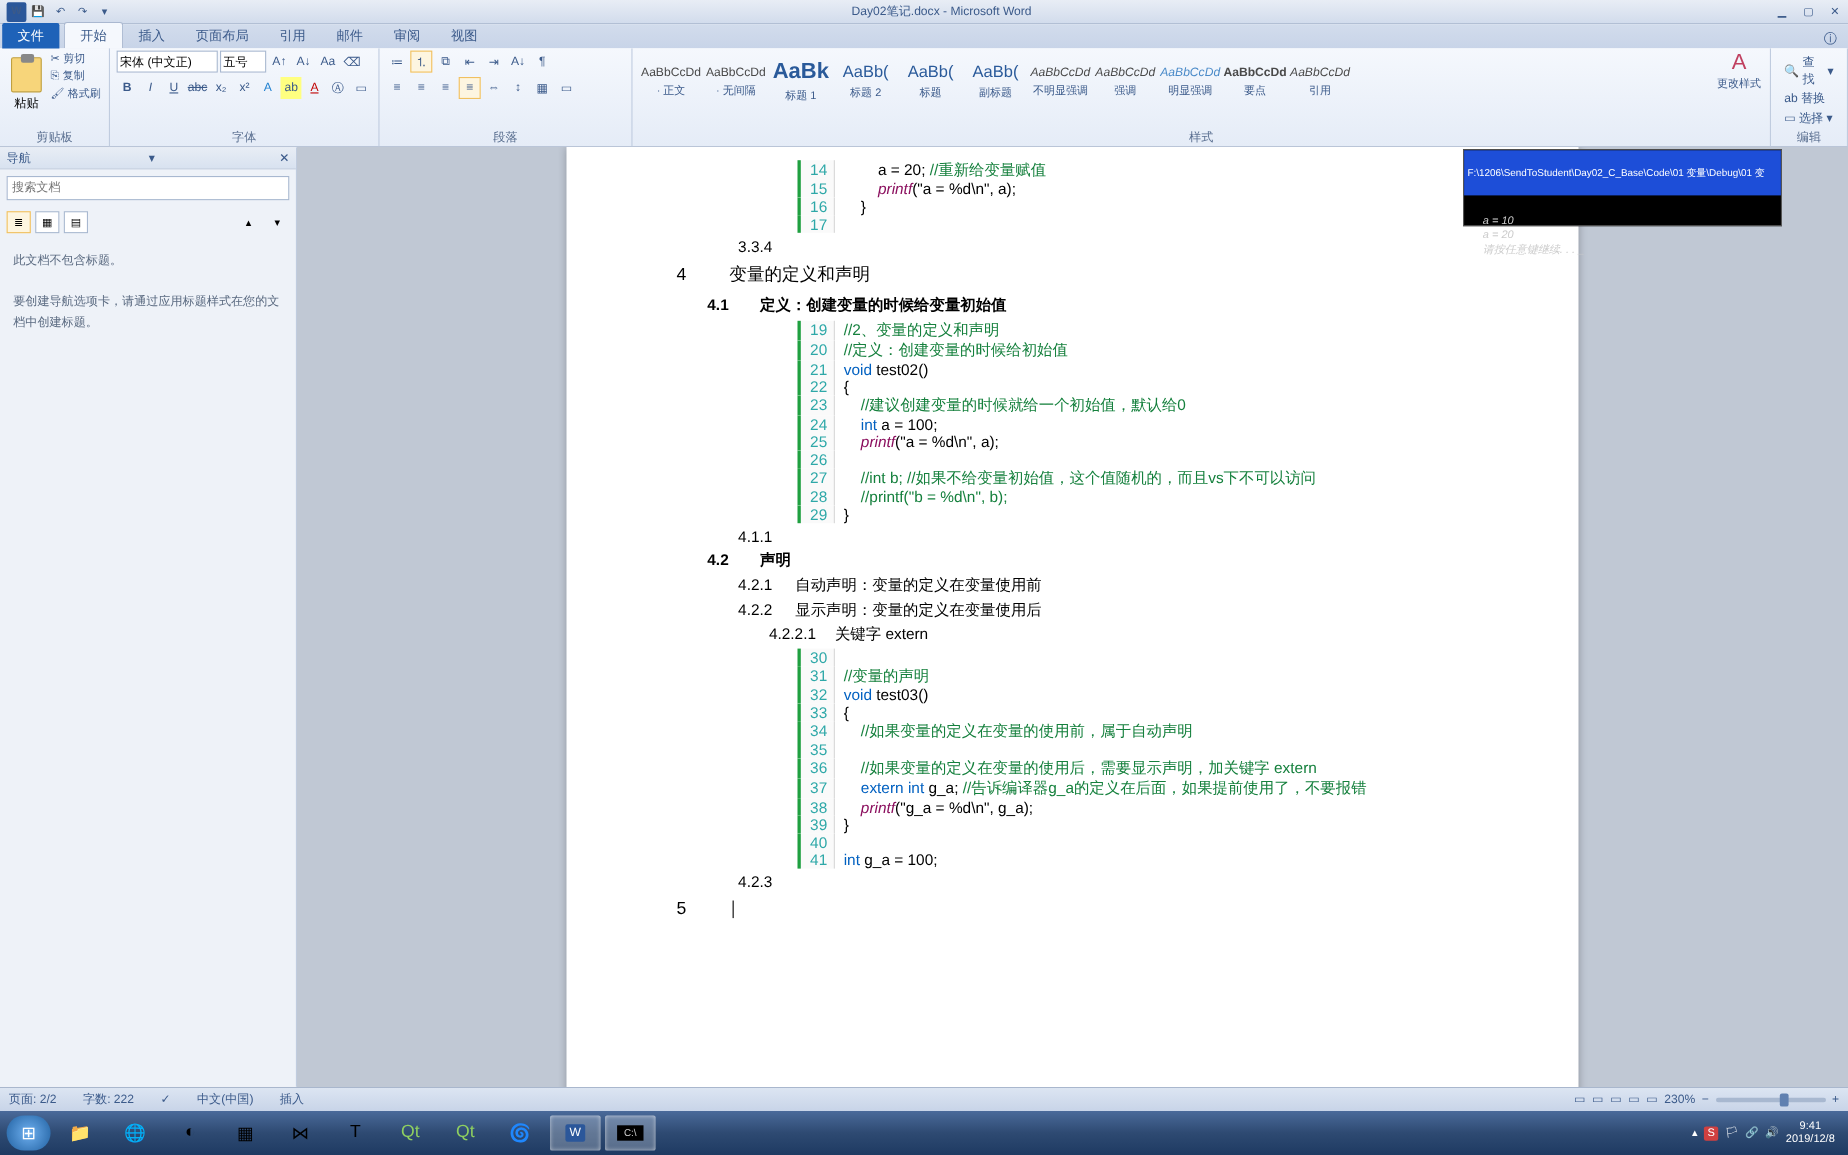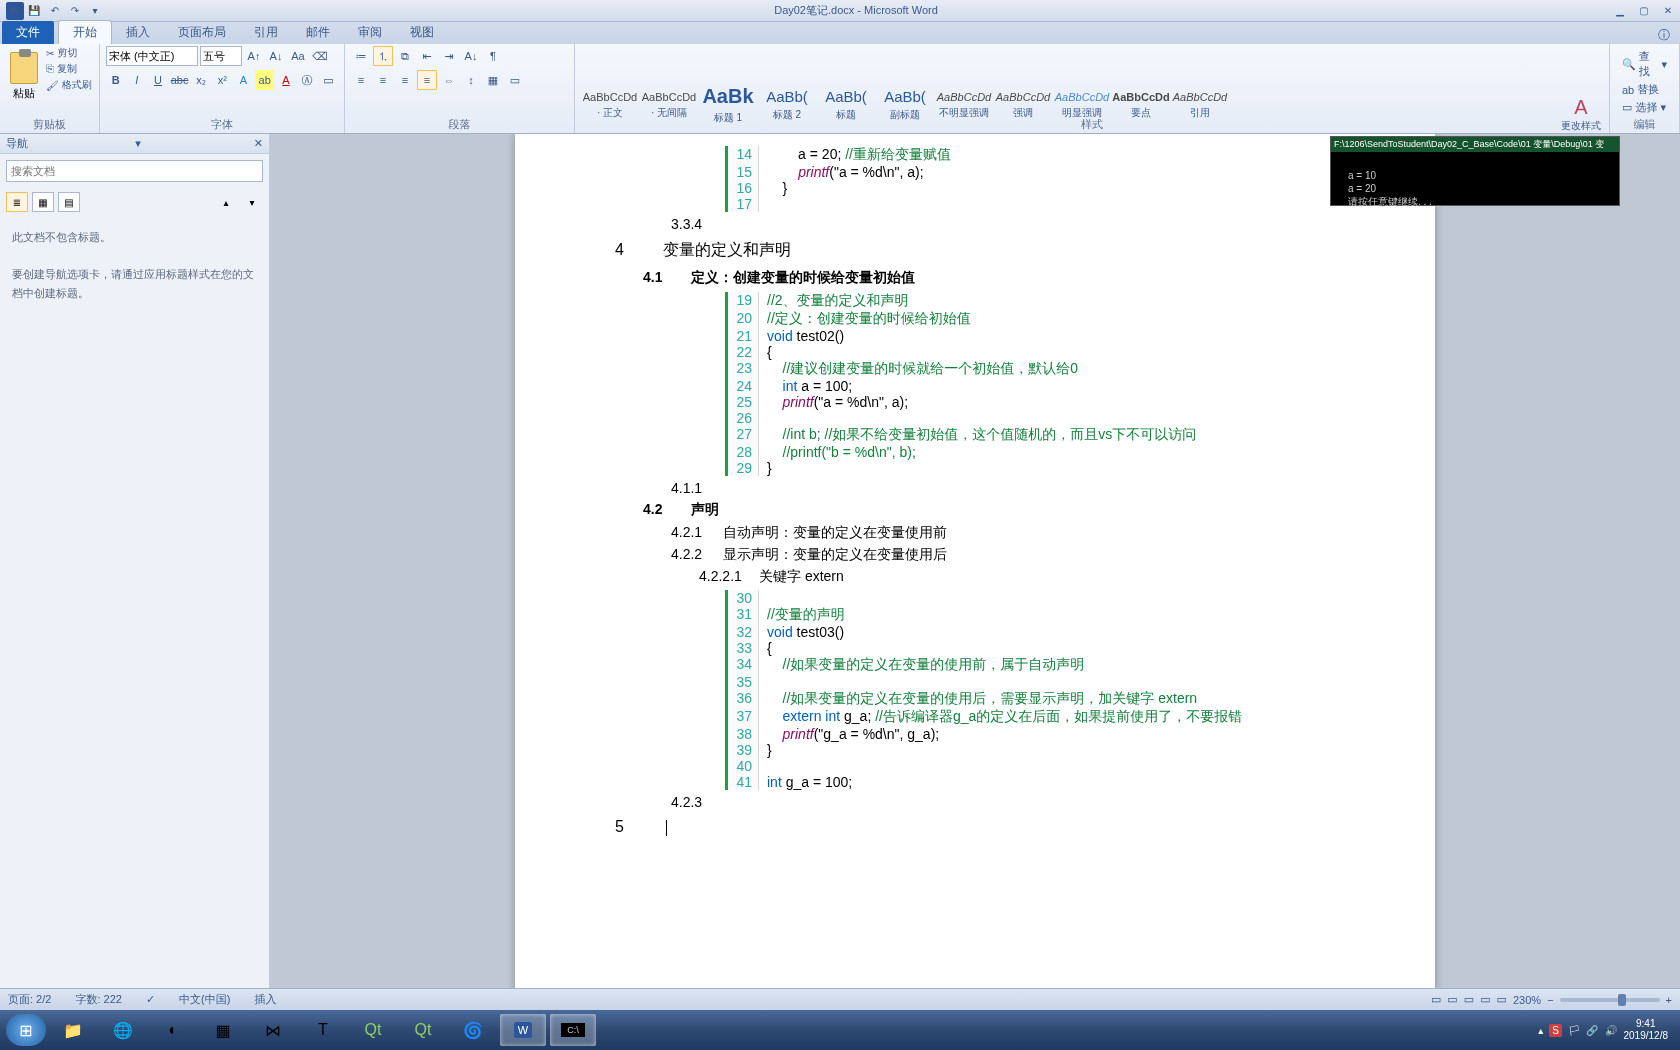--- a/index.html
+++ b/index.html
@@ -68,22 +68,22 @@
 .code-block { margin: 4px 0 4px 110px; font-family: Consolas, monospace; font-size: 14px; }
 .code-row { display: flex; }
 .gutter { width: 34px; text-align: right; padding-right: 6px; color: #2ea8a8; border-left: 3px solid #1fa040; border-right: 1px solid #d8d8d8; background: #fafafa; }
 .code { padding-left: 8px; white-space: pre; }
 .c-comment { color: #15803d; }
 .c-kw { color: #0060c0; }
 .c-fn { color: #8b0f5e; font-style: italic; }
 
 
 .console { position: absolute; right: 60px; top: 2px; width: 290px; height: 70px; background: #000; color: #ccc; font-family: Consolas, monospace; font-size: 10px; border: 1px solid #555; }
-.console .ct { background: #14532d; color: #fff; font-size: 9px; padding: 1px 3px; white-space: nowrap; overflow: hidden; }
-.console .cb { padding: 17px; line-height: 1.3; }
+.console .ct { background: #1d4ed8; color: #fff; font-size: 9px; padding: 14px 3px; white-space: nowrap; overflow: hidden; }
+.console .cb { padding: 17px; line-height: 1.3; font-style: italic; }
 
 
 .statusbar { height: 22px; background: linear-gradient(#dce5f2,#c8d4e8); border-top: 1px solid #a0b0c8; display: flex; align-items: center; font-size: 11px; color: #3b5a8a; padding: 0 8px; gap: 24px; }
 .statusbar .right { margin-left: auto; display: flex; align-items: center; gap: 6px; }
 .zoom-slider { width: 100px; height: 4px; background: #a8b8d0; position: relative; border-radius: 2px; }
 .zoom-slider::after { content: ""; position: absolute; left: 58%; top: -4px; width: 8px; height: 12px; background: #6080b0; border-radius: 2px; }
 
 
 .taskbar { position: absolute; bottom: 0; left: 0; right: 0; height: 40px; background: linear-gradient(#4a6a9a, #2e4a72, #1e3a62); display: flex; align-items: center; padding: 0 6px; }
 .taskbar .start { width: 40px; height: 32px; border-radius: 16px; background: radial-gradient(circle,#6fb0f0,#2060a0); display: flex; align-items: center; justify-content: center; color: #fff; font-size: 16px; }
@@ -195,21 +195,21 @@
         <span class="font-btn">⇔</span>
         <span class="font-btn">↕</span>
         <span class="font-btn">▦</span>
         <span class="font-btn">▭</span>
       </div>
     </div>
     <div class="ribbon-group-label">段落</div>
   </div>
 
   <div class="ribbon-group" style="flex:1;min-width:600px">
-    <div class="ribbon-group-content" style="align-items:flex-end">
+    <div class="ribbon-group-content" style="align-items:flex-start">
       <div class="styles-gallery" id="styles-gallery">
           <div class="style-item">
             <div class="preview">AaBbCcDd</div>
             <div class="name">· 正文</div>
           </div>
           <div class="style-item">
             <div class="preview">AaBbCcDd</div>
             <div class="name">· 无间隔</div>
           </div>
           <div class="style-item">

